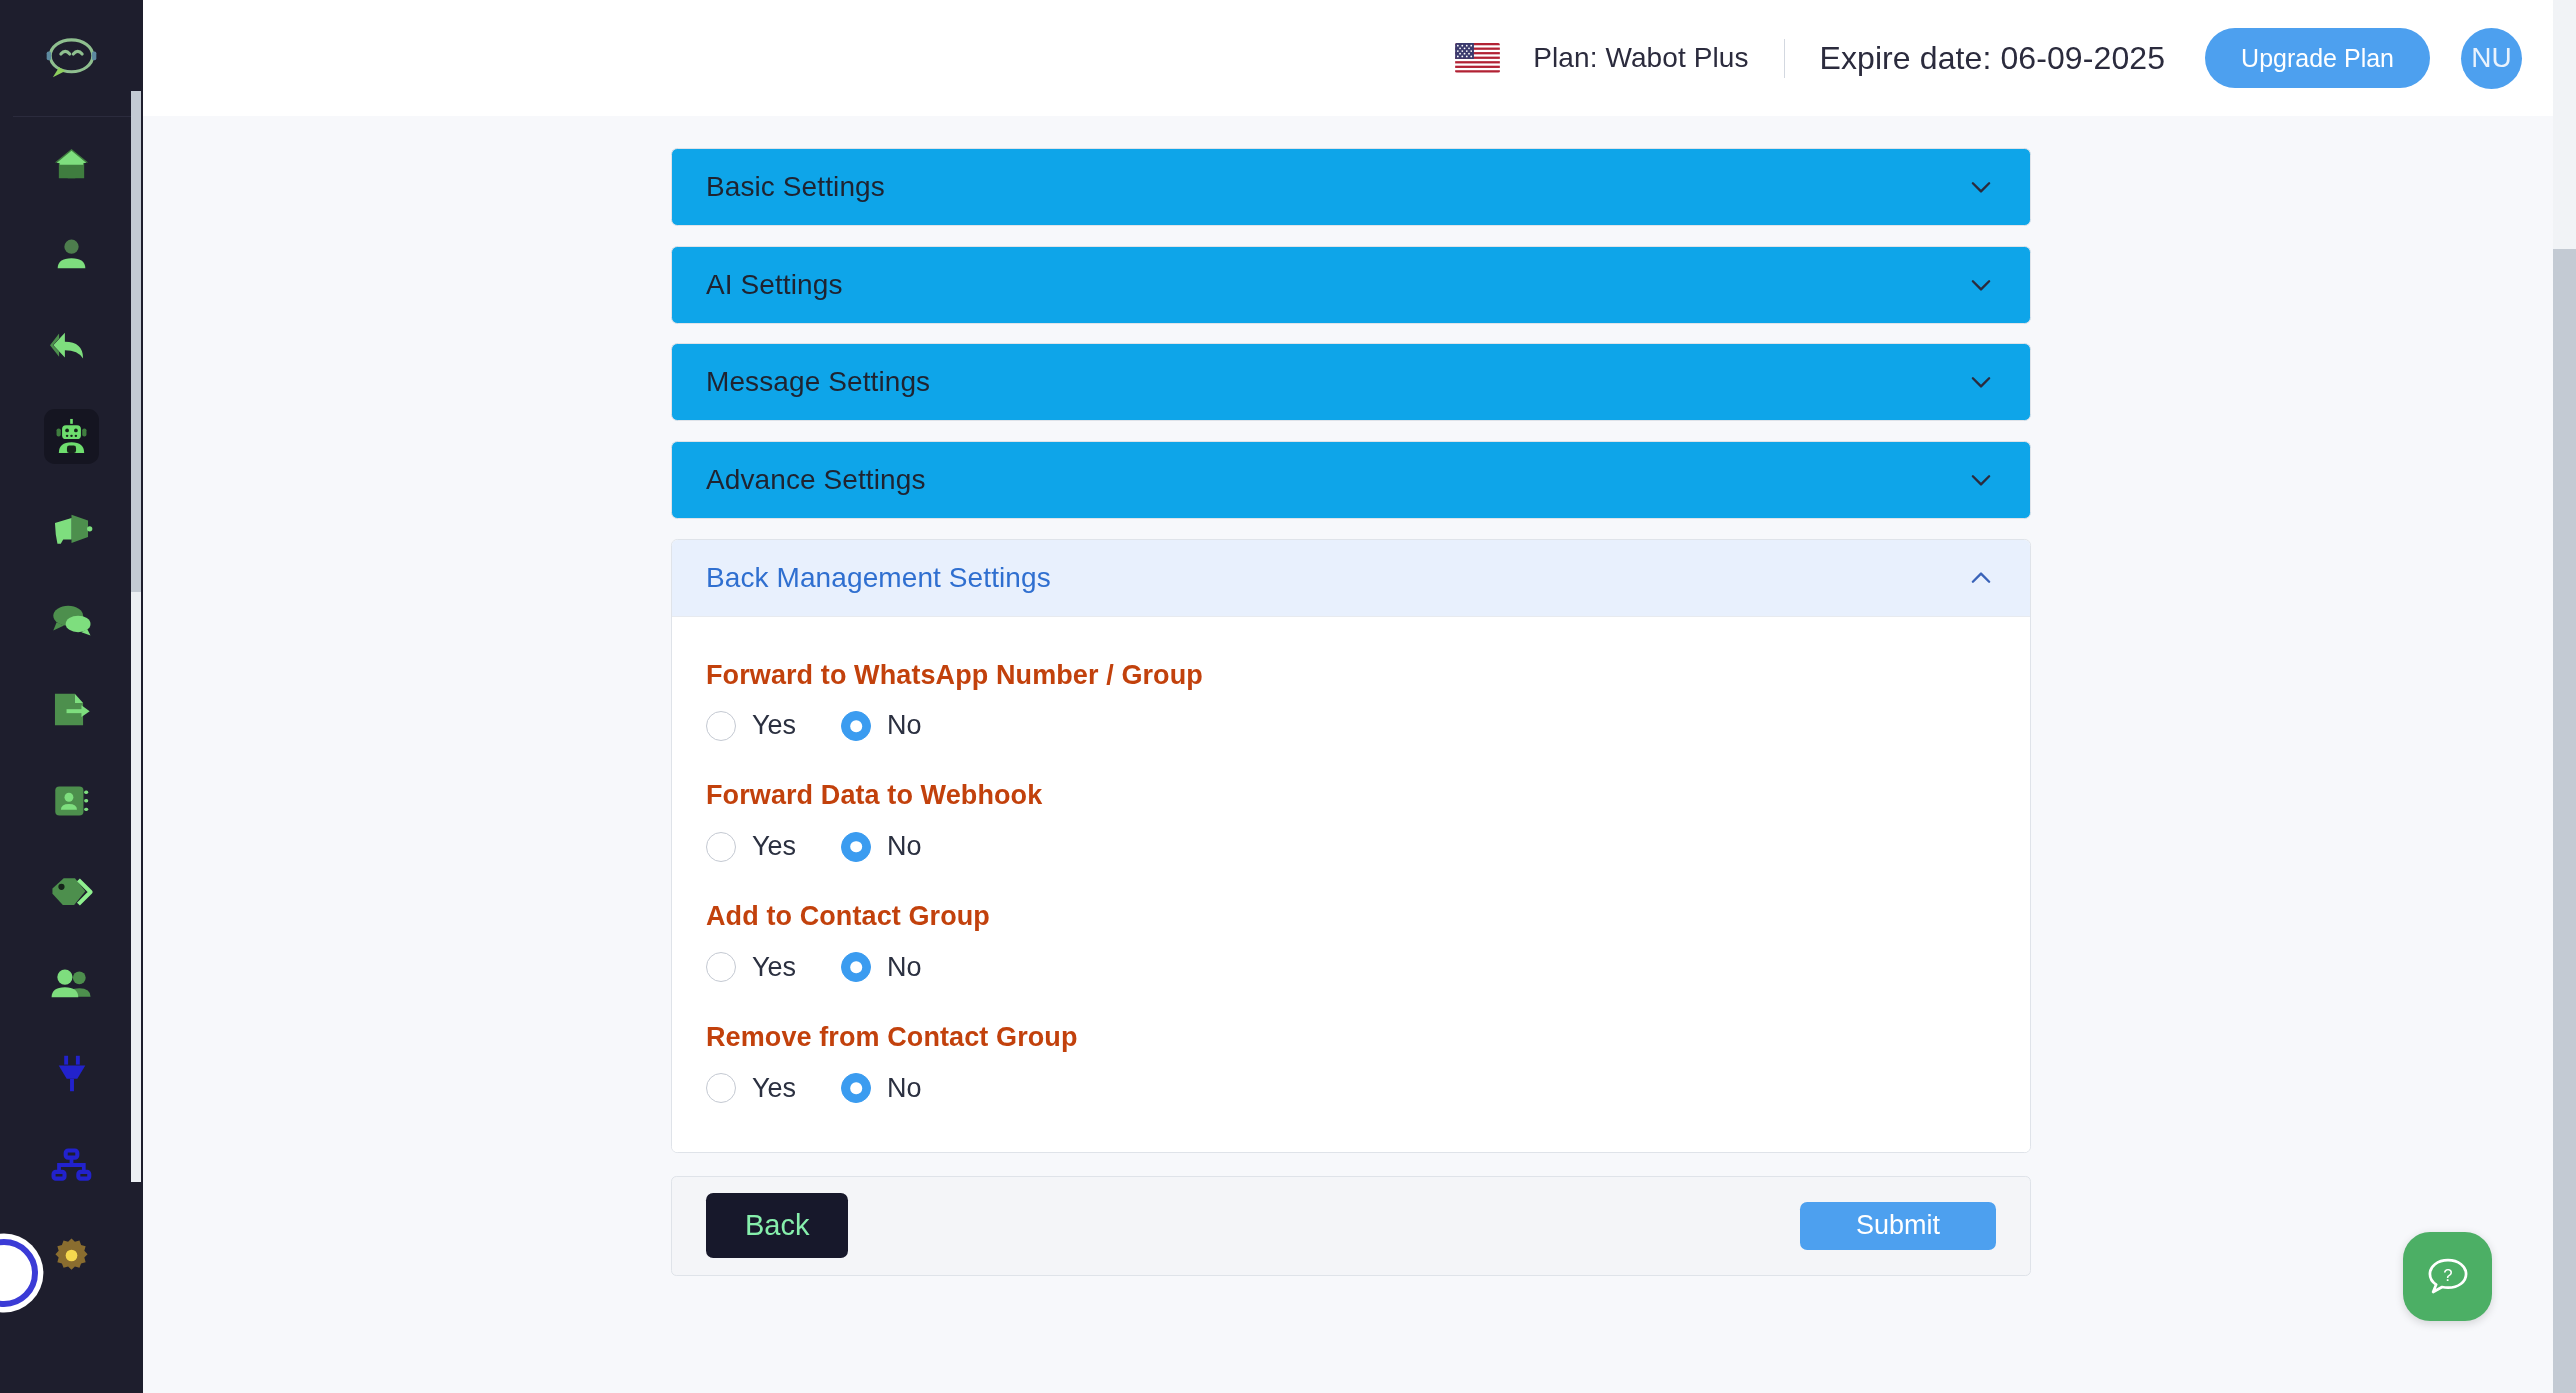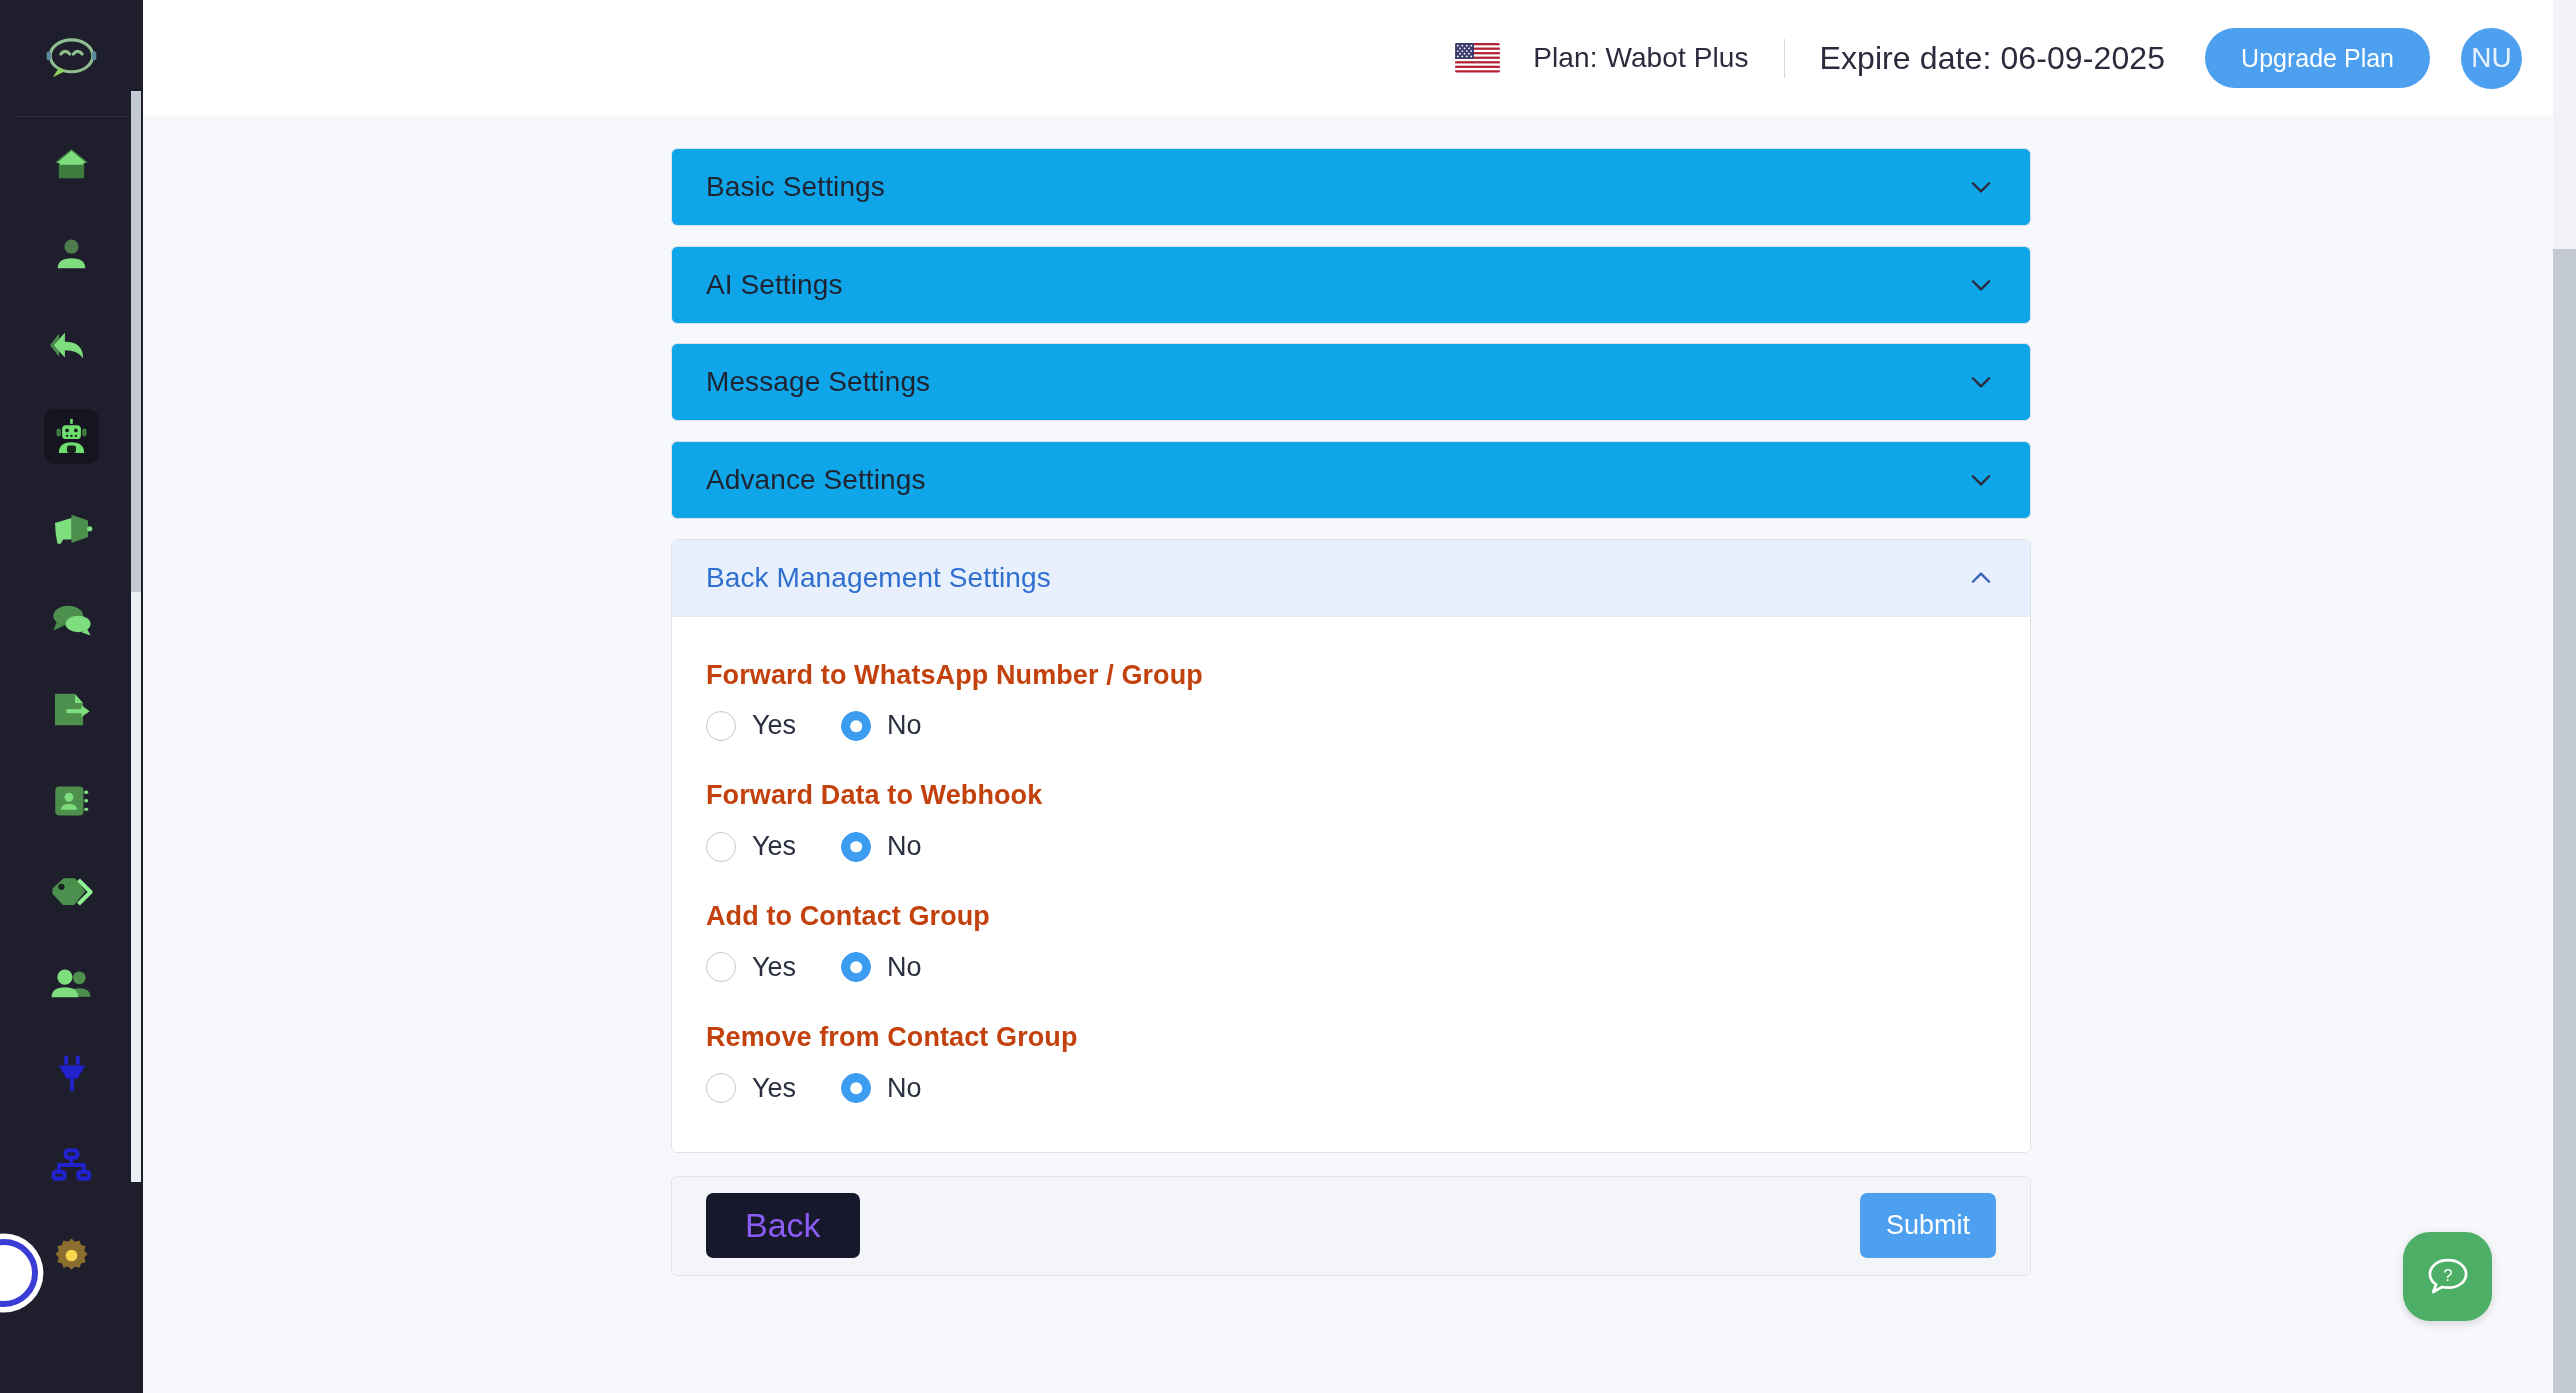--- a/index.html
+++ b/index.html
@@ -146,27 +146,27 @@
   .footer-bar {
     margin-top: 23px;
     background: #f4f5f8;
     border: 0.9px solid #dfe3e9;
     border-radius: 5.4px;
     height: 100px;
     display: flex; align-items: center; justify-content: space-between;
     padding: 0 34px;
   }
   .btn-back {
-    background: #17182b; color: #8b5cf6; border: none;
+    background: #17182b; color: #86efac; border: none;
     border-radius: 7.2px; height: 65px; padding: 0 39px;
-    font-size: 34px; font-family: inherit; cursor: pointer;
+    font-size: 29px; font-family: inherit; cursor: pointer;
   }
   .btn-submit {
     background: #4da0ef; color: #ffffff; border: none;
-    border-radius: 7.2px; height: 65px; padding: 0 26px;
+    border-radius: 7.2px; height: 48px; padding: 0 56px;
     font-size: 27px; font-family: inherit; cursor: pointer;
   }
 
   
   .page-scroll-track {
     position: absolute; top: 0; right: 0; width: 23px; height: 1394px;
     background: #f1f3f6;
   }
   .page-scroll-thumb {
     position: absolute; top: 249px; right: 0; width: 23px; height: 1145px;

